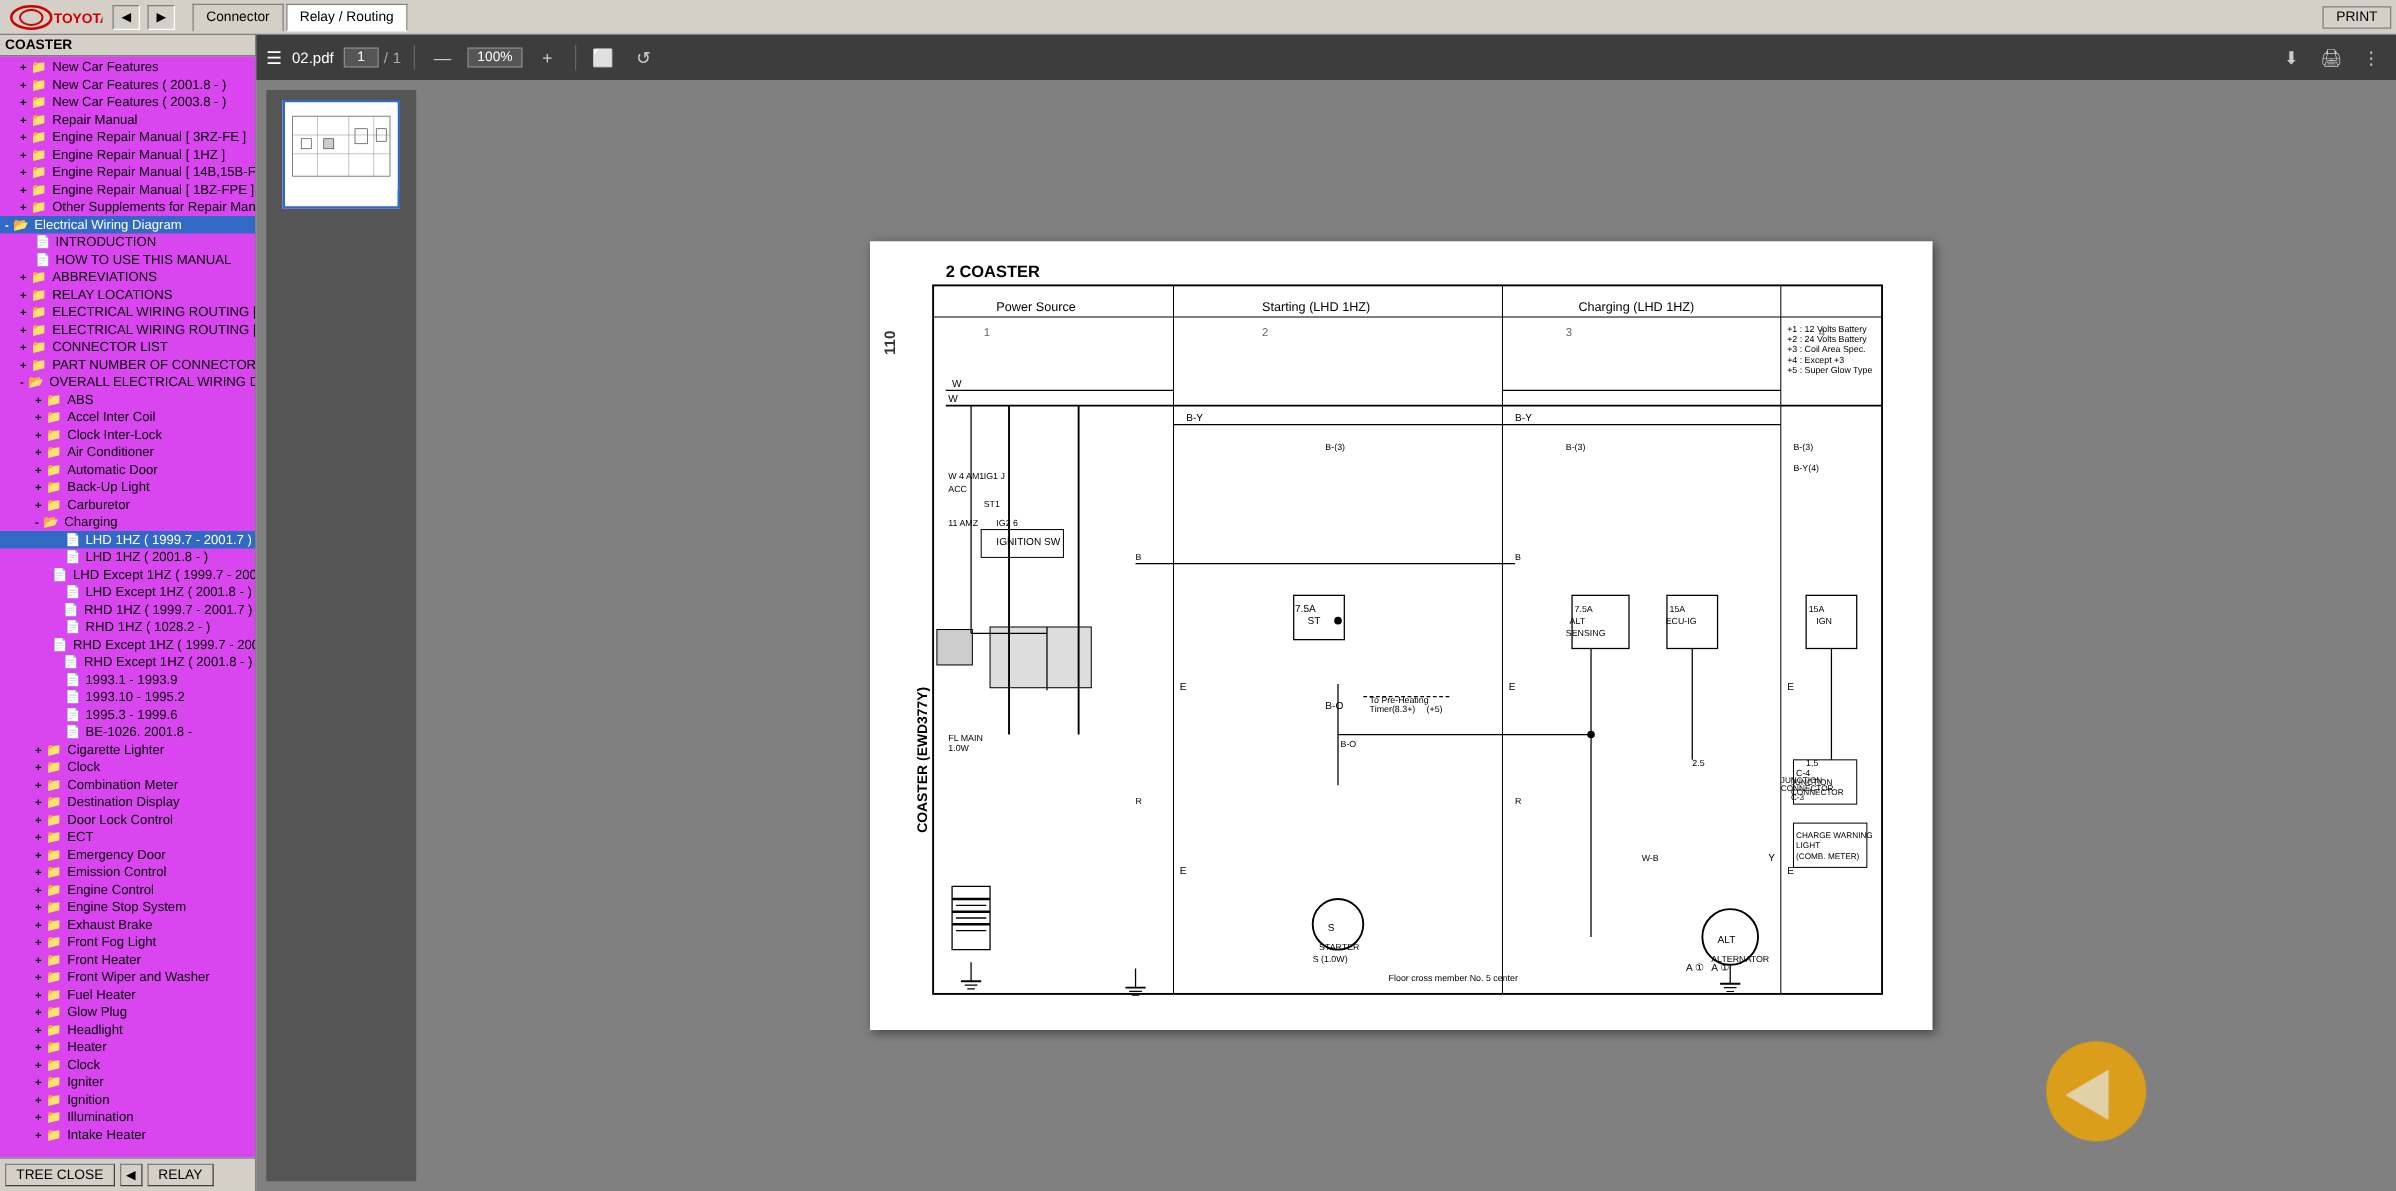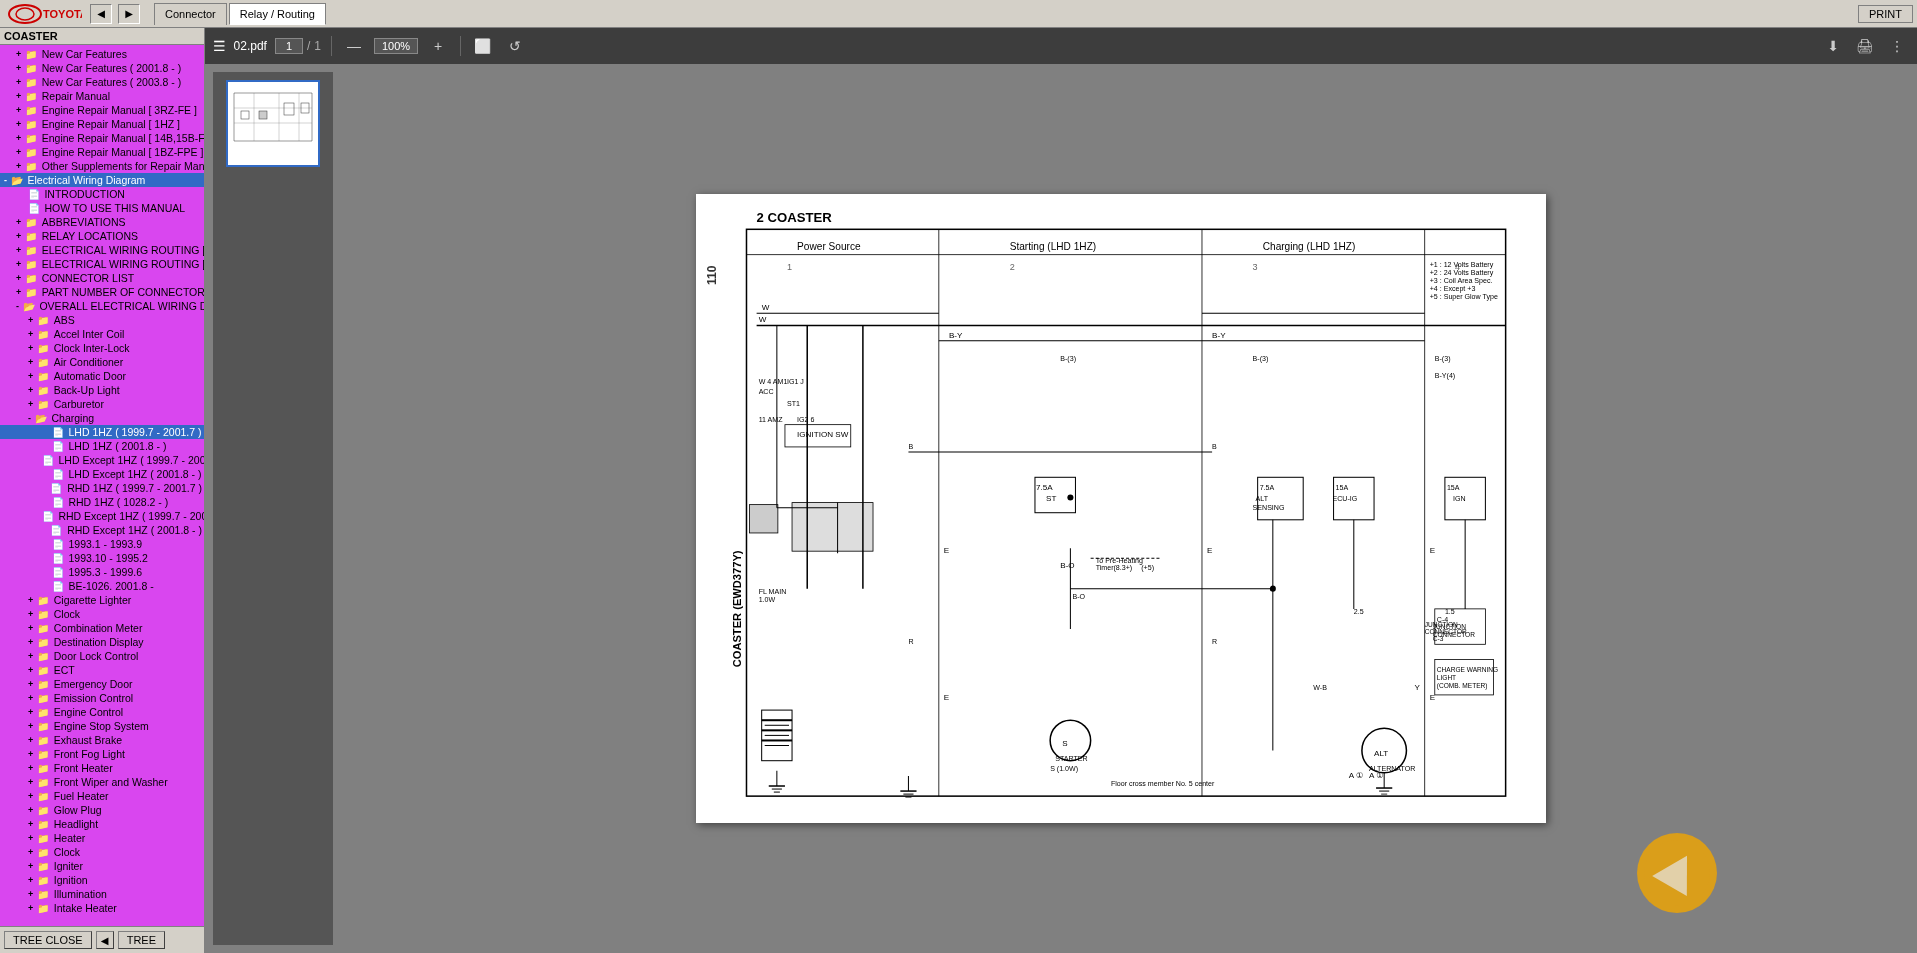--- a/index.html
+++ b/index.html
@@ -620,21 +620,21 @@
         </div>
         <div class="tree-item" style="padding-left: 28px;">
           <span style="font-size:9px;margin-right:2px;font-weight:bold;">+</span>
           <span style="margin-right:2px;font-size:10px;">📁</span>
           <span>Intake Heater</span>
         </div>
       </div>
     <div id="sidebar-bottom">
       <div class="sidebar-btn">TREE CLOSE</div>
       <div class="nav-arrow">◀</div>
-      <div class="sidebar-btn">TREE</div>
+      <div class="sidebar-btn">RELAY</div>
     </div>
   </div>
 
   <div id="content-area">
 
     <div id="pdf-toolbar">
       <span class="menu-icon">☰</span>
       <span id="pdf-filename">02.pdf</span>
 
       <div class="pdf-nav-group">

